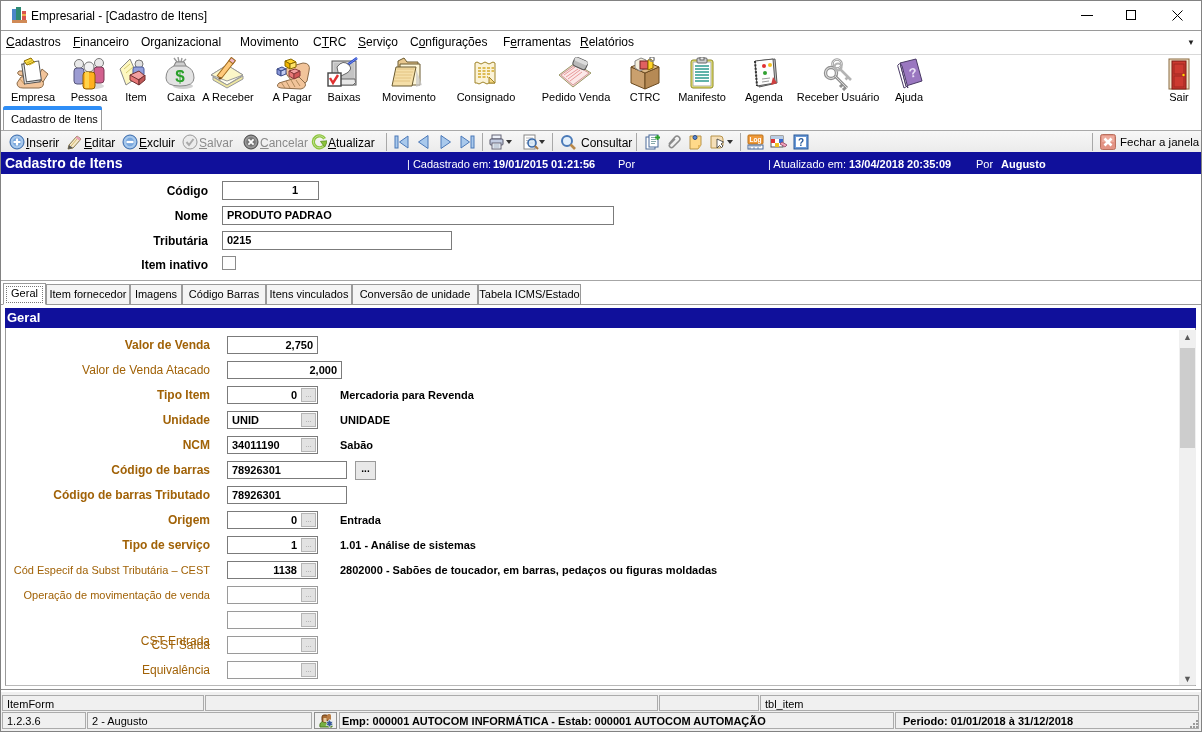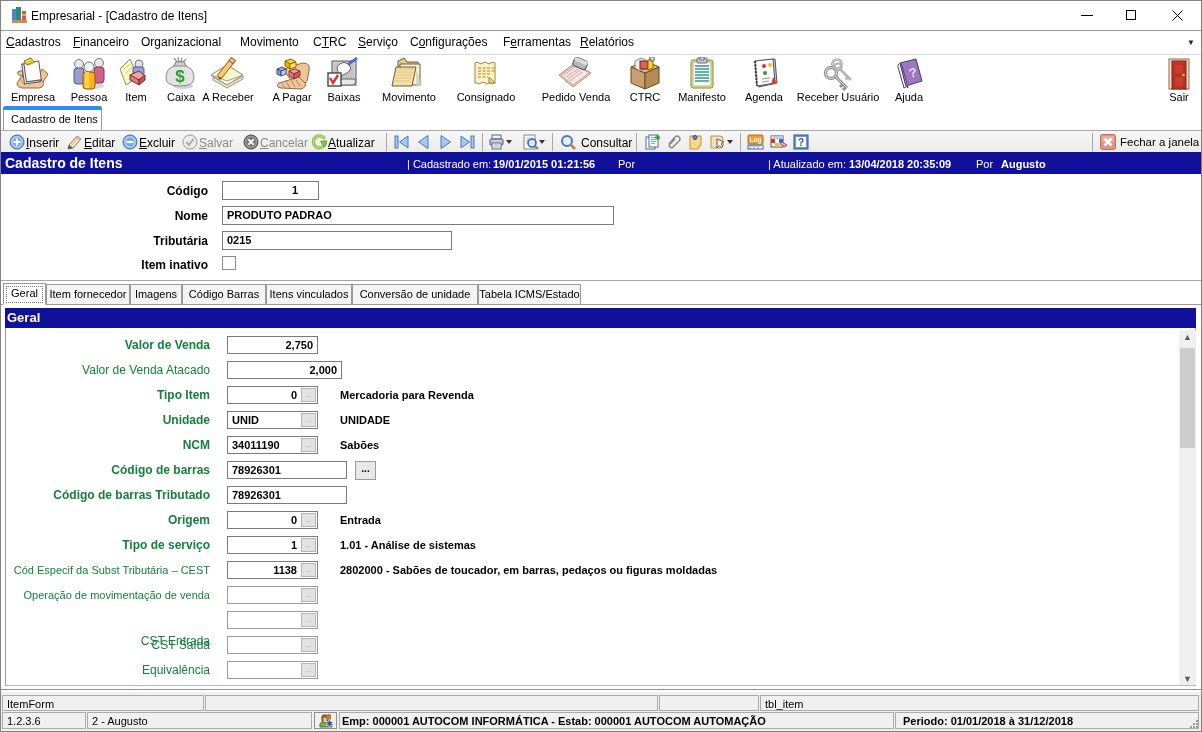--- a/index.html
+++ b/index.html
@@ -42,21 +42,21 @@
   .input { position:absolute; background:#fff; border:1px solid #7b7b7b; font-size:11px; font-weight:bold; color:#000; line-height:16px; padding:0 4px; }
   .input.num { text-align:right; }
   
   .tab { position:absolute; top:284px; height:21px; background:#f4f4f4; border:1px solid #9a9a9a; font-size:11px; text-align:center; color:#000; padding-top:3px; }
   .tab.sel { background:#fff; height:22px; top:283px; z-index:3; border-bottom:1px solid #fff; }
   #tabline { left:1px; top:304px; width:1200px; height:1px; background:#9a9a9a; }
   
   #geralbar { left:5px; top:308px; width:1191px; height:20px; }
   #geralbar span { position:absolute; left:2px; top:2px; font-size:13px; font-weight:bold; }
   #groupbox { left:5px; top:328px; width:1191px; height:358px; background:#fff; border-left:1px solid #9a9a9a; border-right:1px solid #9a9a9a; border-bottom:1px solid #b9b9b9; }
-  .glabel { position:absolute; text-align:right; font-size:12px; color:#15803d; width:195px; left:15px; white-space:nowrap; }
+  .glabel { position:absolute; text-align:right; font-size:12px; color:#a16207; width:195px; left:15px; white-space:nowrap; }
   .glabel.b { font-weight:bold; }
   .ginput { position:absolute; left:227px; background:#fff; border:1px solid #7b7b7b; font-size:11px; font-weight:bold; line-height:16px; padding:0 4px; height:18px; }
   .gbtn { position:absolute; width:15px; height:14px; background:#e2e2e2; border:1px solid #b5b5b5; color:#9a9a9a; font-size:8px; line-height:11px; text-align:center; }
   .desc { position:absolute; left:340px; font-size:11px; font-weight:bold; }
   
   #sb { left:1179px; top:330px; width:17px; height:355px; background:#f0f0f0; }
   #sbthumb { left:1180px; top:348px; width:15px; height:100px; background:#cdcdcd; }
   .sbarrow { position:absolute; left:1183px; font-size:9px; color:#5a5a5a; }
   
   #statusbar { left:1px; top:692px; width:1200px; height:39px; background:#f0f0f0; }
@@ -484,21 +484,21 @@
   <div class="desc" style="top:389px">Mercadoria para Revenda</div>
 
   <div class="glabel b" style="top:413px">Unidade</div>
   <div class="ginput" style="top:411px;width:91px">UNID</div>
   <div class="gbtn" style="left:301px;top:413px">...</div>
   <div class="desc" style="top:414px">UNIDADE</div>
 
   <div class="glabel b" style="top:438px">NCM</div>
   <div class="ginput" style="top:436px;width:91px">34011190</div>
   <div class="gbtn" style="left:301px;top:438px">...</div>
-  <div class="desc" style="top:439px">Sabões</div>
+  <div class="desc" style="top:439px">Sabão</div>
 
   <div class="glabel b" style="top:463px">Código de barras</div>
   <div class="ginput" style="top:461px;width:120px">78926301</div>
   <div class="abs" style="left:355px;top:461px;width:21px;height:19px;background:#e8e8e8;border:1px solid #9a9a9a;font-size:10px;font-weight:bold;text-align:center;line-height:14px">...</div>
 
   <div class="glabel b" style="top:488px">Código de barras Tributado</div>
   <div class="ginput" style="top:486px;width:120px">78926301</div>
 
   <div class="glabel b" style="top:513px">Origem</div>
   <div class="ginput num" style="top:511px;width:91px;text-align:right;padding-right:20px">0</div>

